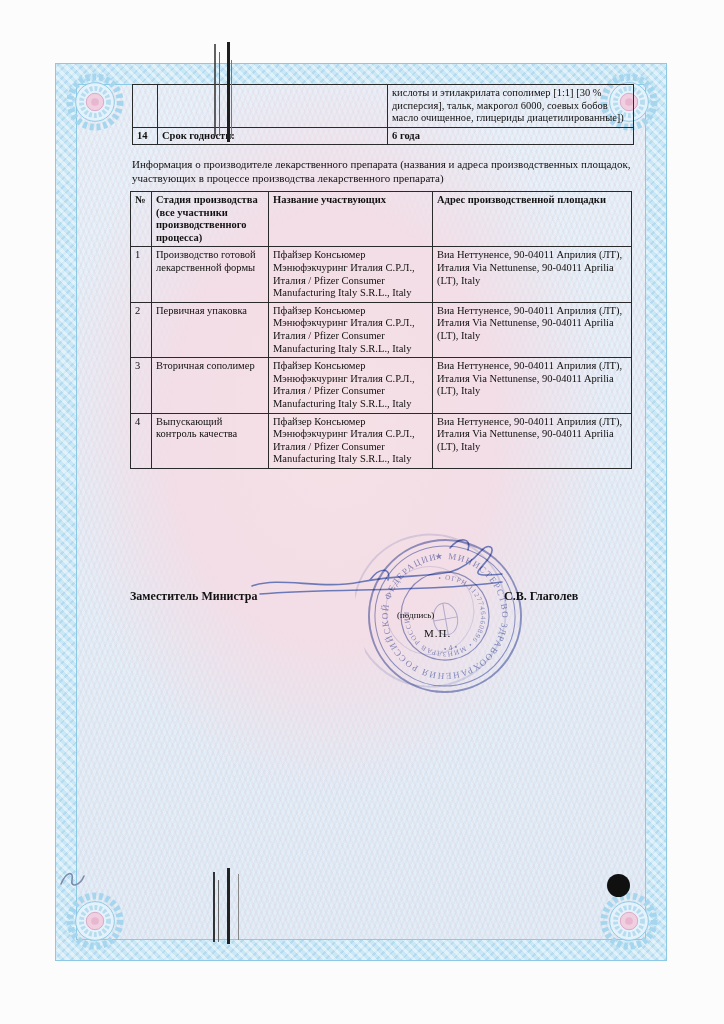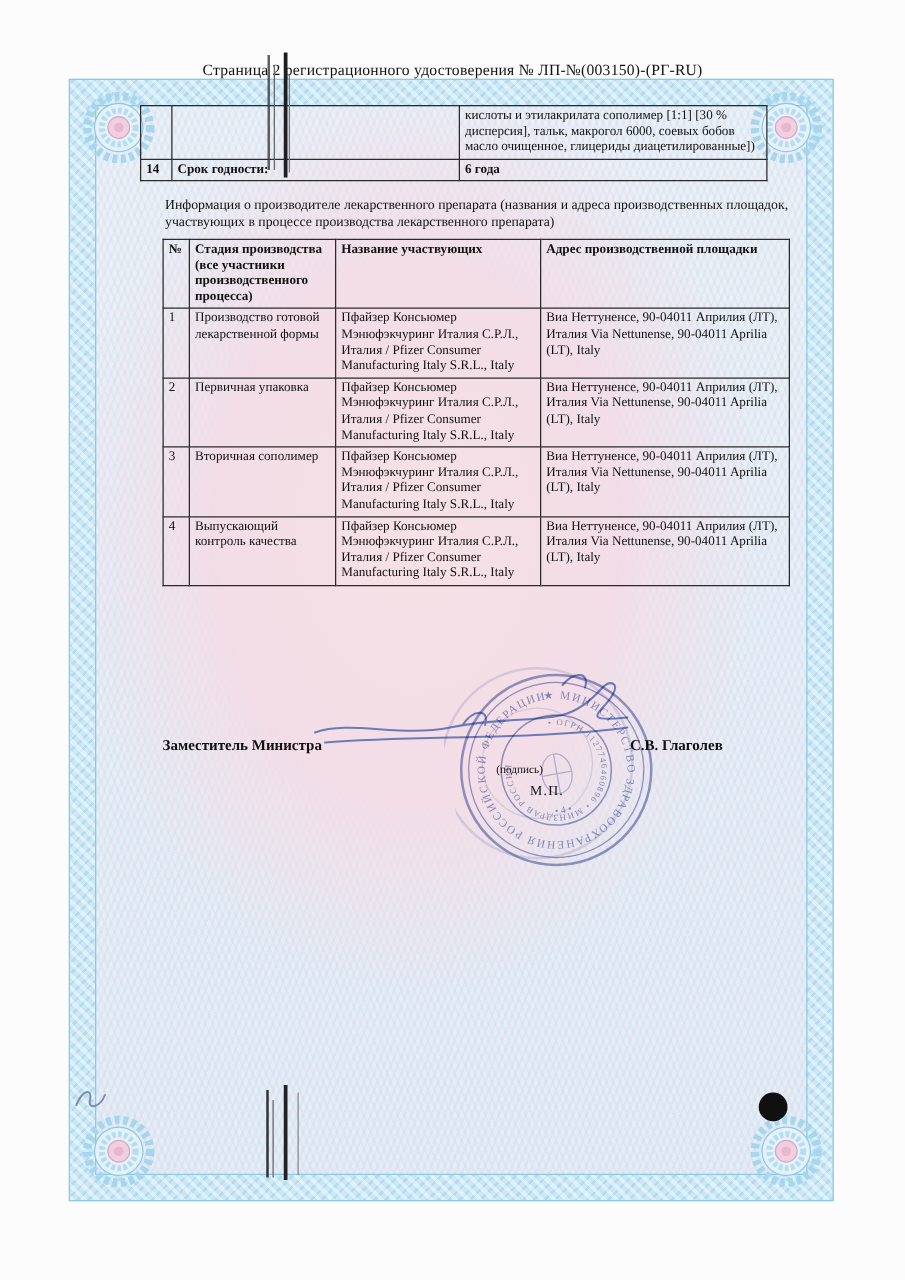--- a/index.html
+++ b/index.html
@@ -40,21 +40,21 @@
   
   table.doc-table {
     position:absolute; border-collapse:collapse; table-layout:fixed;
     font-size:10.5px; line-height:1.2; background:transparent;
   }
   table.doc-table th, table.doc-table td {
     border:1px solid #2a2a2a; padding:2px 4px; vertical-align:top; text-align:left;
     overflow:hidden;
   }
   table.doc-table th { font-weight:bold; }
-  .top-table  { left:112px; top:84px;  width:501px;padding-left:17px; }
+  .top-table  { left:132px; top:84px;  width:501px;padding-left:17px; }
   .main-table { left:130px; top:191px; width:501px; }
   .cell-center { text-align:center; }
   .bold { font-weight:bold; }
   
   .sig-title { position:absolute; left:130px; top:589px; font-size:12px; font-weight:bold; }
   .sig-name  { position:absolute; left:504px; top:589px; font-size:12px; font-weight:bold; }
   .sig-caption { position:absolute; left:397px; top:610px; width:100px; font-size:9px; }
   .seal-caption { position:absolute; left:424px; top:627px; font-size:11px; letter-spacing:1px; }
   .signature-svg { position:absolute; left:250px; top:528px; }
   
@@ -95,21 +95,20 @@
     <circle cx="30" cy="30" r="4" fill="#e8b7cf"></circle>
   </svg>
   <svg class="rosette" style="left:600px; top:892px;" viewBox="0 0 60 60">
     <circle cx="30" cy="30" r="26" fill="none" stroke="#a5d6ee" stroke-width="7" stroke-dasharray="4 3"></circle>
     <circle cx="30" cy="30" r="20" fill="#e4f2fb" stroke="#8cc9e4"></circle>
     <circle cx="30" cy="30" r="14" fill="none" stroke="#b7dcf0" stroke-width="5" stroke-dasharray="3 2"></circle>
     <circle cx="30" cy="30" r="9" fill="#f0cfe0" stroke="#d9a8c4"></circle>
     <circle cx="30" cy="30" r="4" fill="#e8b7cf"></circle>
   </svg>
 
-  <div class="page-header">Страница 2  регистрационного удостоверения № ЛП-№(003150)-(РГ-RU)</div>
 
   <table class="doc-table top-table">
     <colgroup>
         <col style="width:25px">
         <col style="width:230px">
         <col style="width:246px">
       </colgroup>
     <tbody>
       <tr>
         <td></td>

